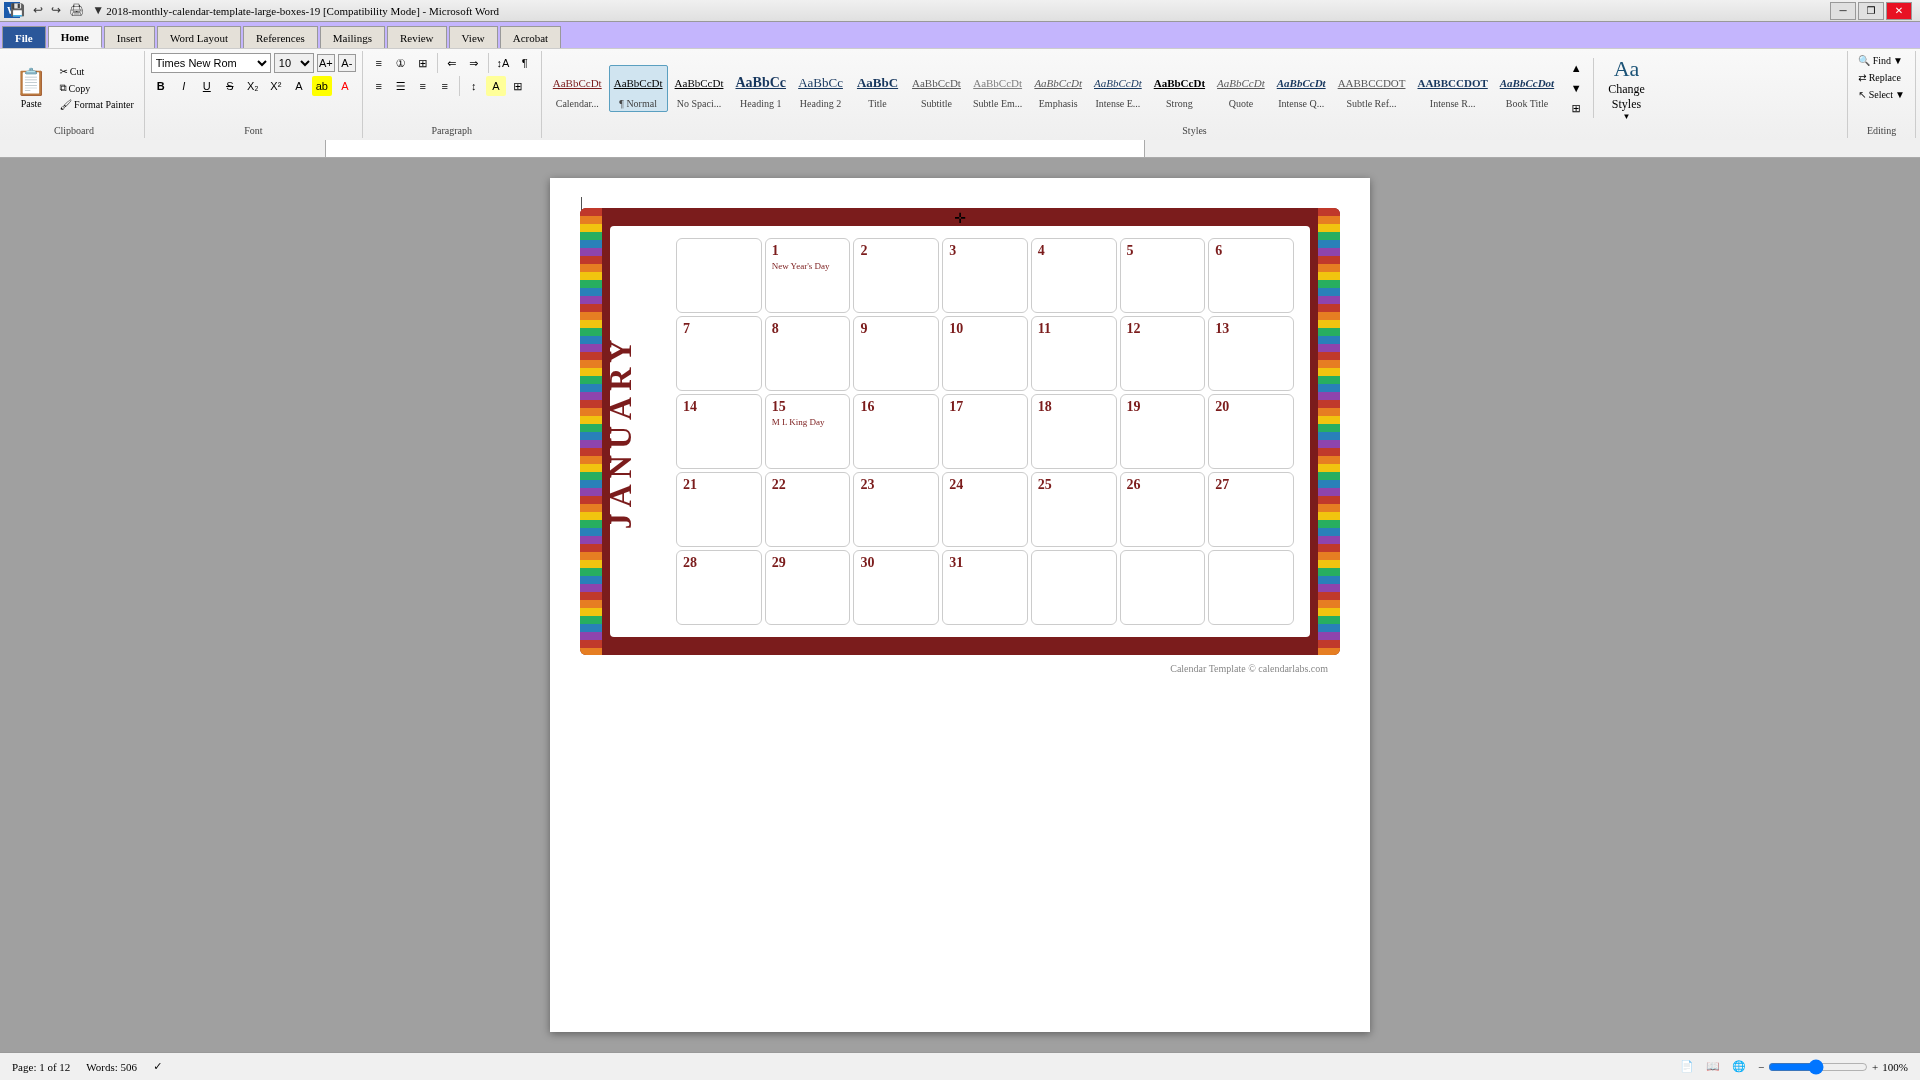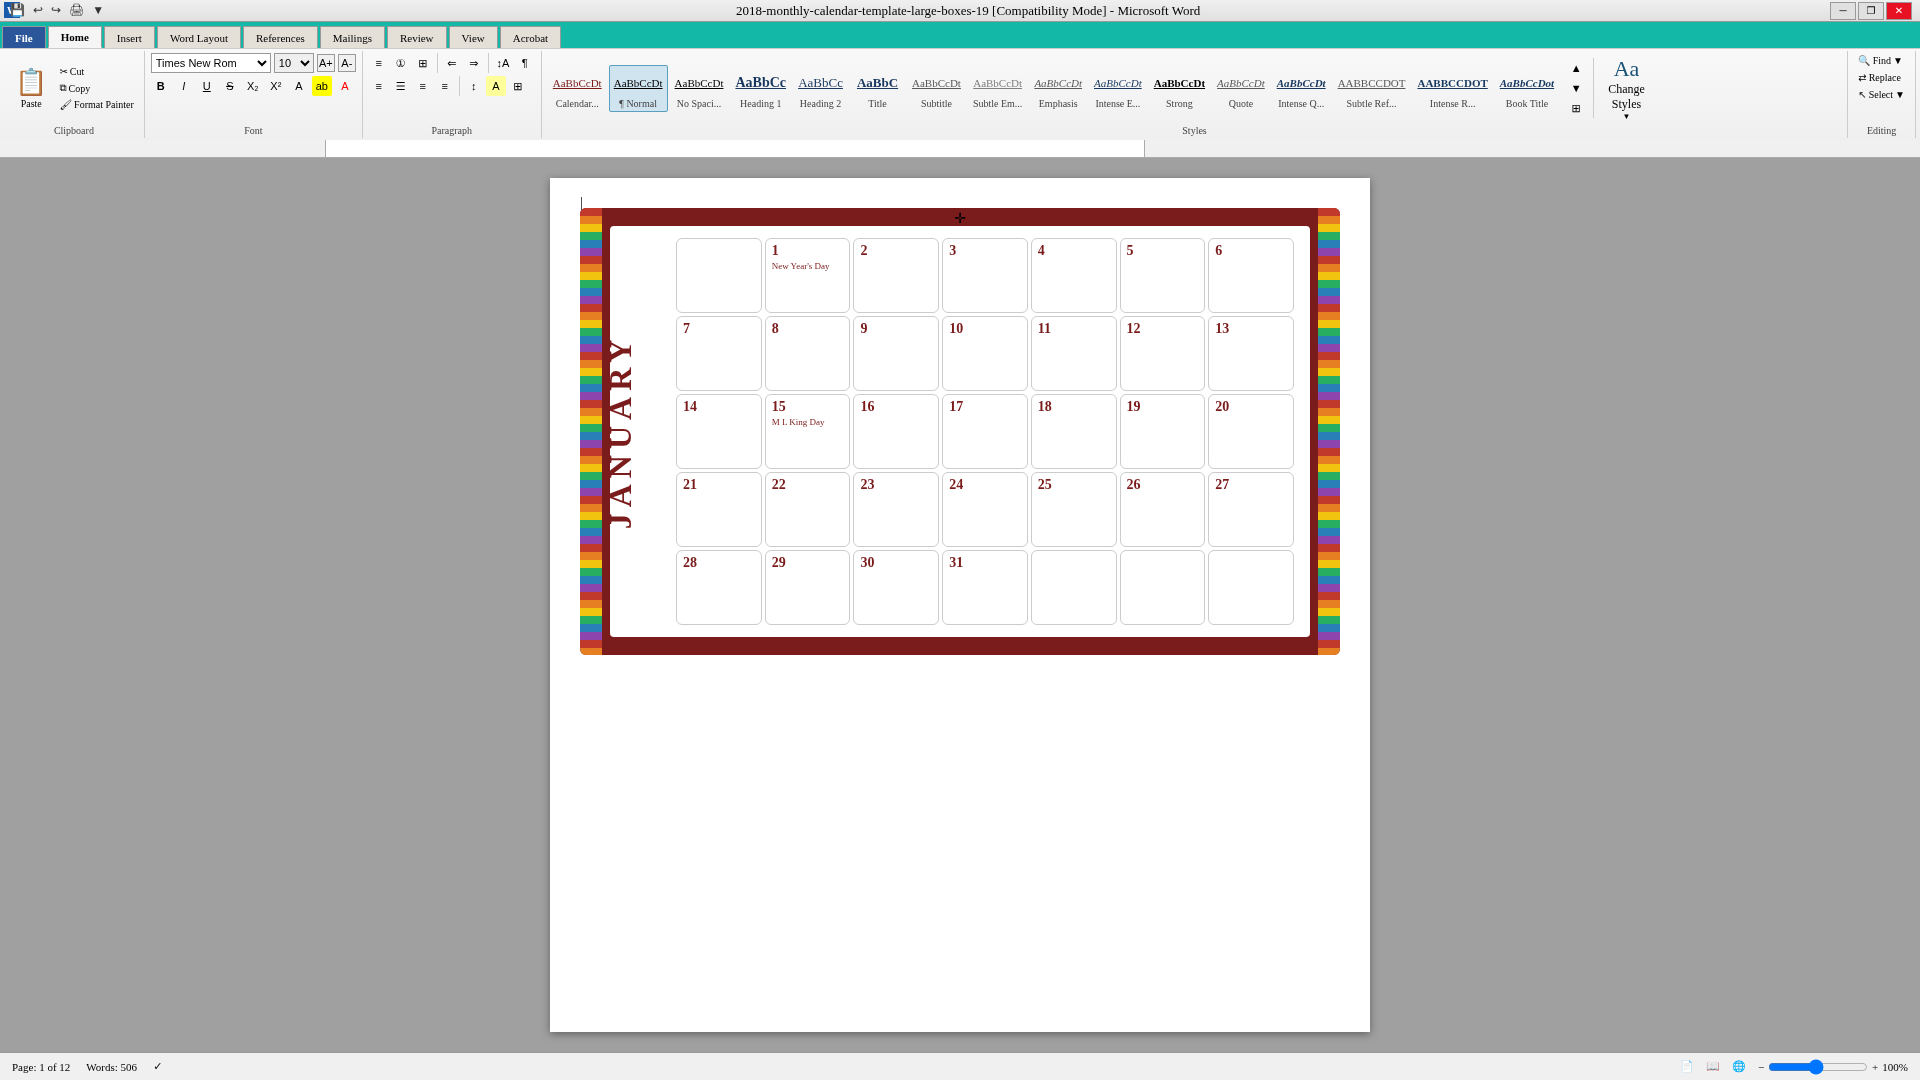--- a/index.html
+++ b/index.html
@@ -10,37 +10,37 @@
       background: linear-gradient(to bottom, #f0f0f0, #e0e0e0);
       height: 22px;
       display: flex;
       align-items: center;
       justify-content: space-between;
       padding: 0 8px;
       border-bottom: 1px solid #999;
       font-size: 11px;
       color: #000;
     }
-    #titlebar .title { flex: 1; text-align: center; font-size: 13px; }
+    #titlebar .title { flex: 1; font-size: 11px; }
     #titlebar .win-controls { display: flex; gap: 2px; }
     #titlebar .win-btn {
       width: 26px; height: 18px;
       background: #e0e0e0;
       border: 1px solid #999;
       display: flex; align-items: center; justify-content: center;
       font-size: 10px; cursor: pointer;
     }
 
     
     #tab-bar {
       display: flex;
       align-items: flex-end;
       height: 26px;
       padding-left: 2px;
-      background: #14b8a6;
+      background: #c4b5fd;
     }
     .ribbon-tab {
       padding: 3px 12px;
       font-size: 11px;
       cursor: pointer;
       border: 1px solid #999;
       border-bottom: none;
       background: #e4e0d8;
       margin-right: 2px;
       height: 22px;
@@ -676,20 +676,21 @@
                 </div>
                 <div class="cal-cell empty"></div>
                 <div class="cal-cell empty"></div>
                 <div class="cal-cell empty"></div>
               </div>
           </div>
         </div>
       </div>
     </div>
 
+    <div class="cal-copyright">Calendar Template © calendarlabs.com</div>
 
     <div style="height:200px;"></div>
   </div>
 </div>
 
 <div id="statusbar">
   <span>Page: 1 of 12</span>
   <span>Words: 506</span>
   <span style="cursor:pointer;">✓</span>
   <div class="status-right">

